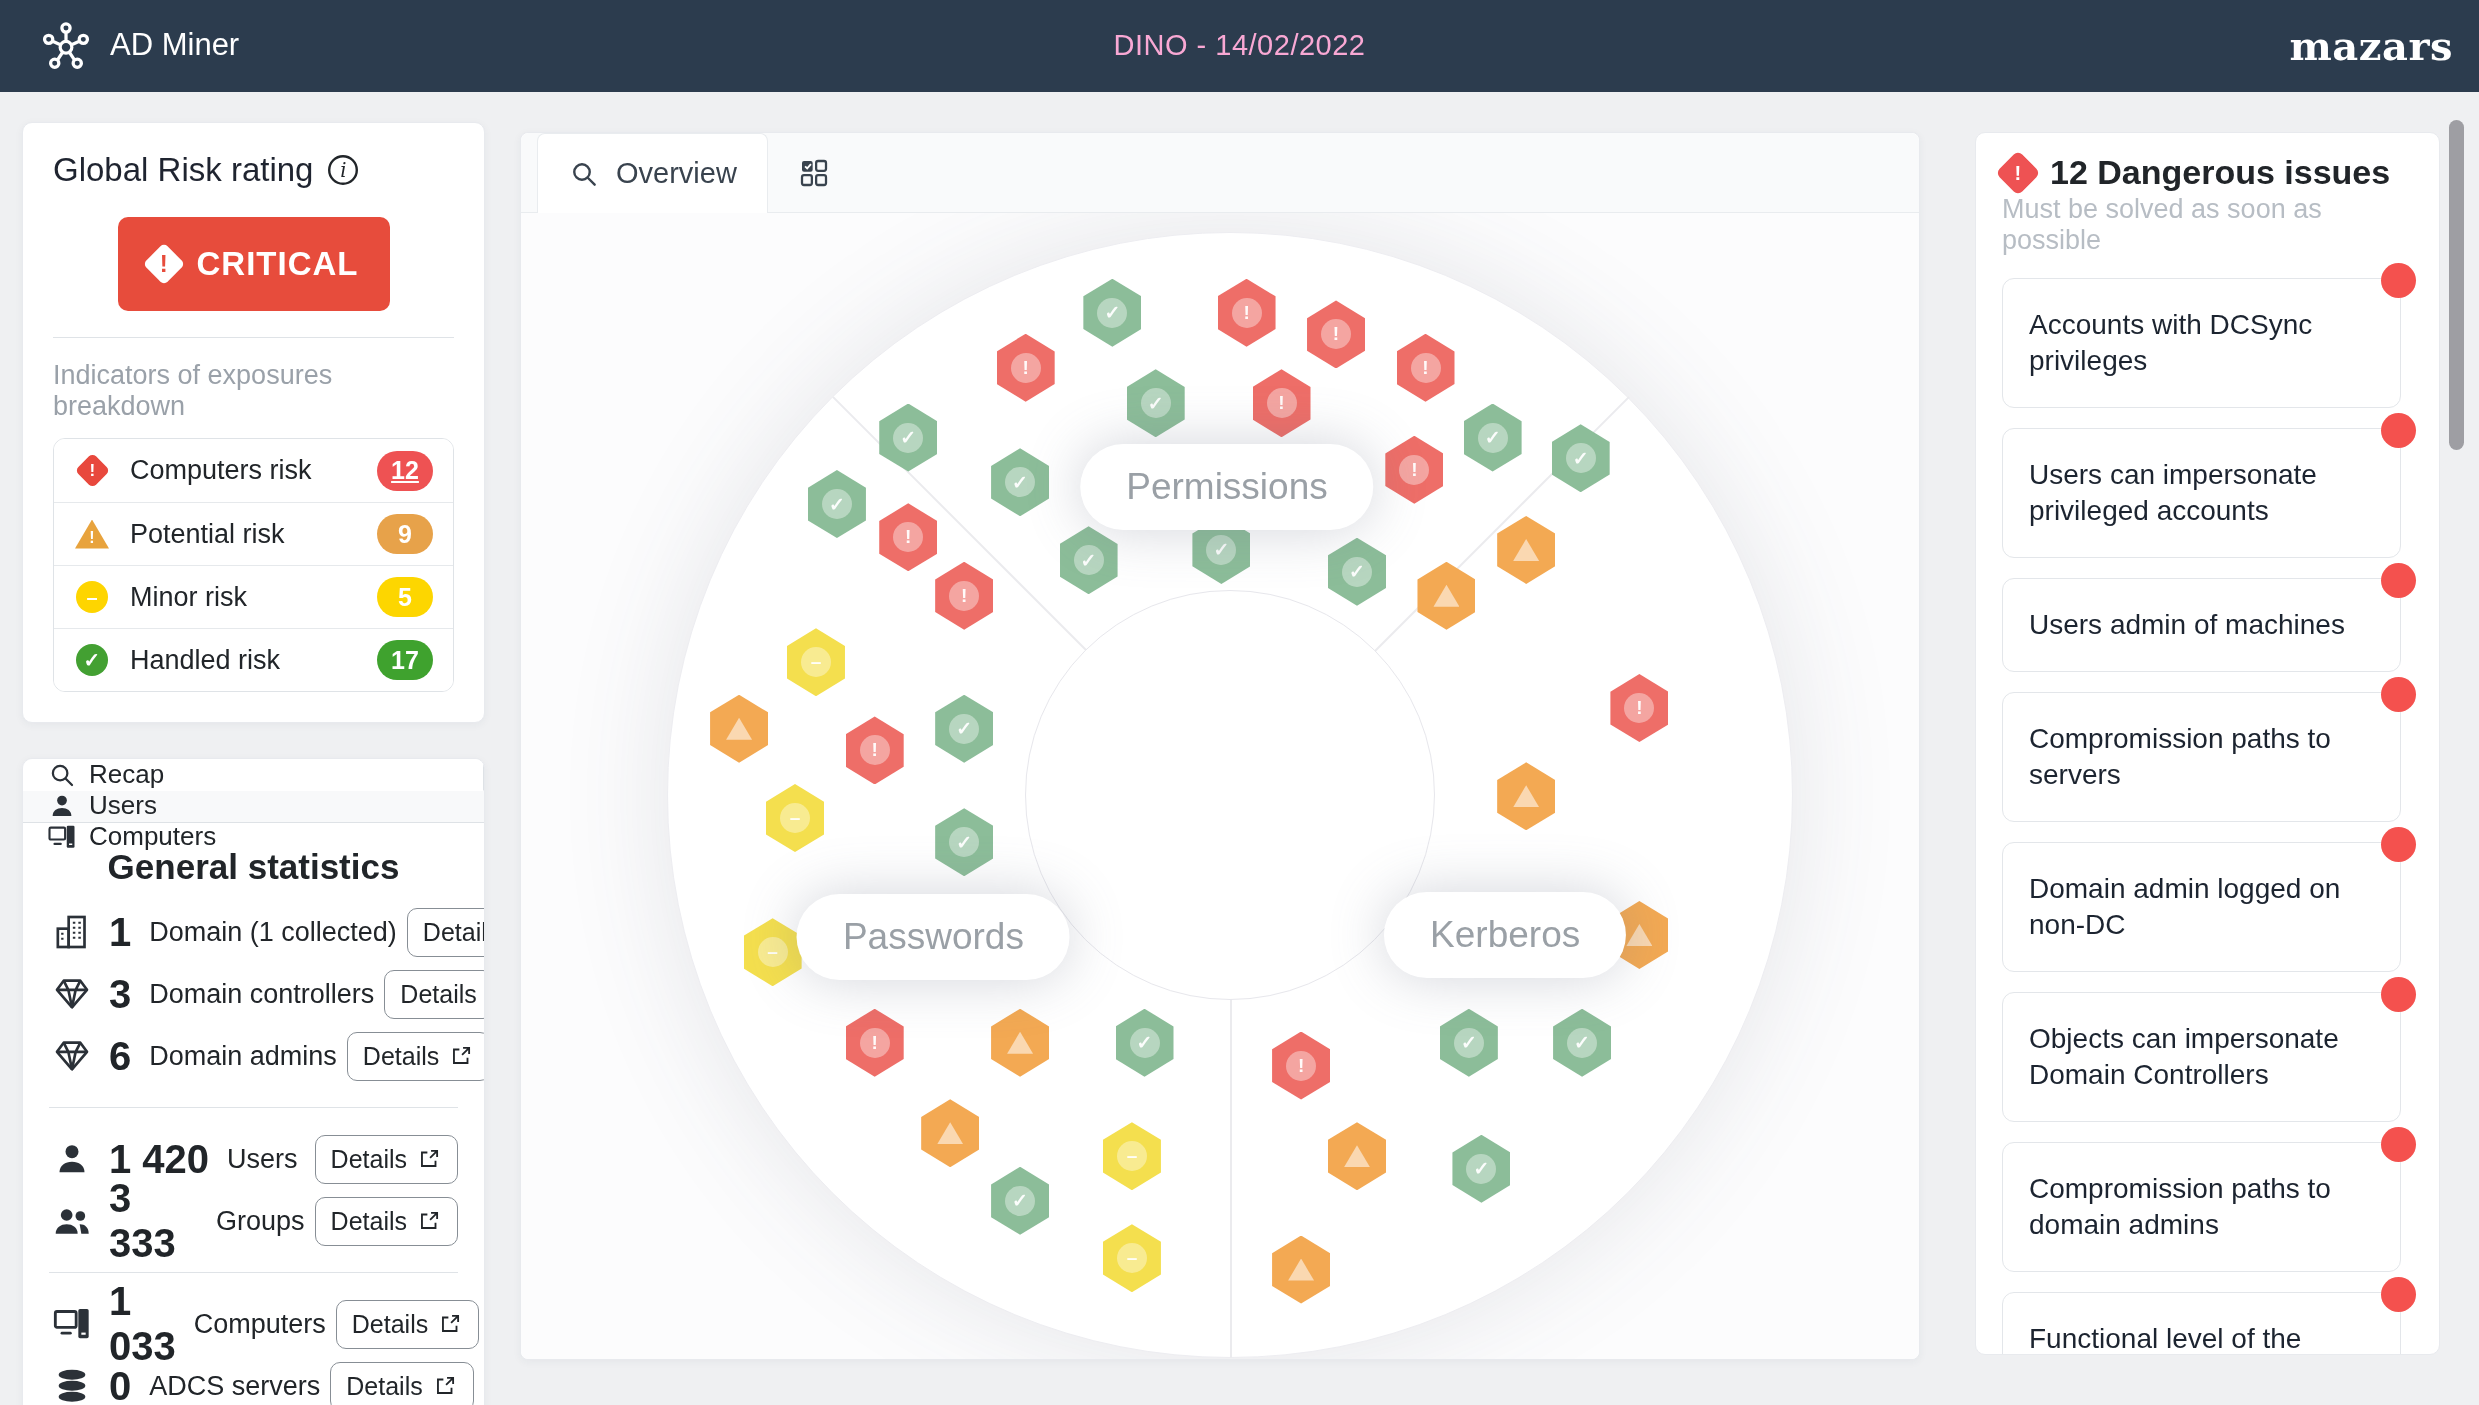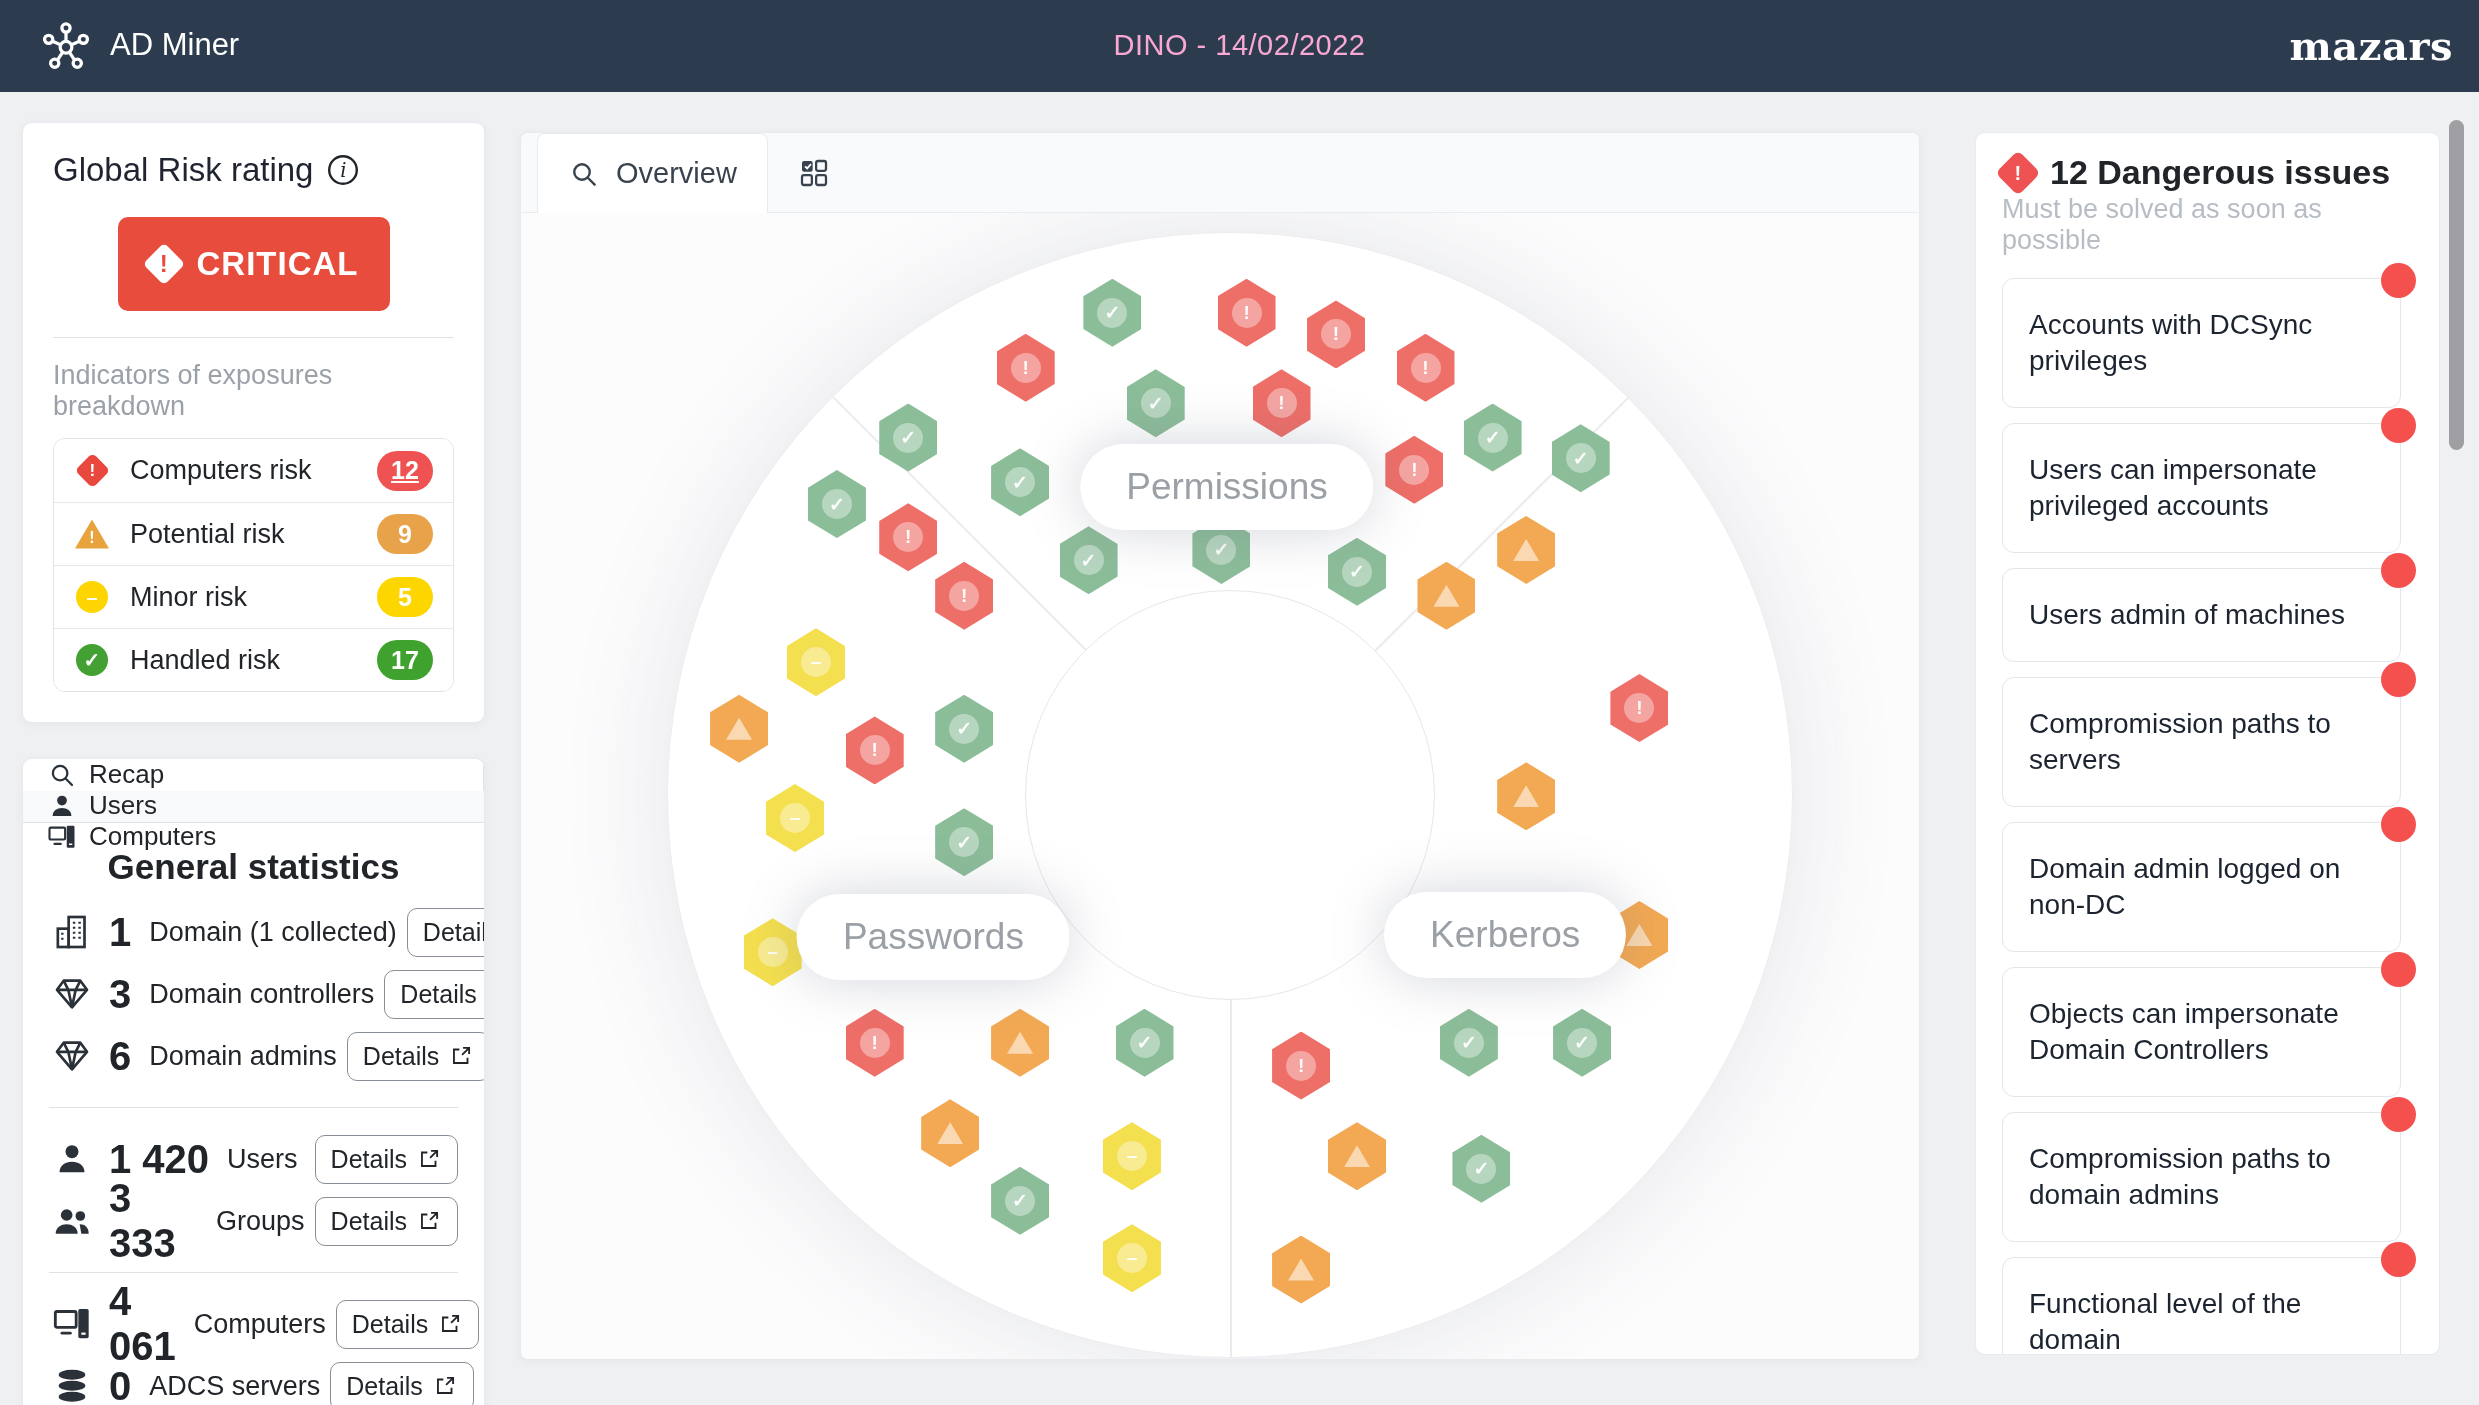--- a/index.html
+++ b/index.html
@@ -101,21 +101,21 @@
 
   
   .issues-panel { position:absolute; left:1975px; top:132px; width:465px; height:1223px;
     background:#fff; border:1px solid #e8eaee; border-radius:10px; padding:20px 38px 0 26px; overflow:hidden; }
   .issues-title { display:flex; align-items:center; gap:16px; font-size:34px; font-weight:600; color:#212529; }
   .issues-warn { width:32px; height:32px; border-radius:6px; transform:rotate(45deg);
     display:flex; align-items:center; justify-content:center; flex:0 0 auto; }
   .issues-warn span { transform:rotate(-45deg); color:#fff; font-weight:bold; font-size:20px; }
   .issues-subtitle { font-size:27px; color:#b7bdc4; margin:2px 0 22px; }
   .issue-card { position:relative; border:1px solid #e3e6ea; border-radius:12px; background:#fff; cursor:pointer;
-    padding:28px 26px; font-size:28px; color:#1c2430; line-height:36px; margin-bottom:15px; }
+    padding:28px 26px; font-size:28px; color:#1c2430; line-height:36px; margin-bottom:15px;margin-top:20px; }
   .issue-dot { position:absolute; top:-16px; right:-16px; width:35px; height:35px; border-radius:50%; }
 
   
   .page-scrollbar { position:absolute; right:14px; top:104px; width:17px; height:1287px; border-radius:9px; }
   .page-scrollbar .thumb { position:absolute; left:1px; top:16px; width:15px; height:330px; background:#9e9ea3; border-radius:8px; cursor:grab; }
 </style>
 </head>
 <body>
 
 <header class="navbar">
@@ -308,21 +308,21 @@
           <hr class="group-divider">
           <div class="stat-row">
             <span class="stat-ic">
               <span class="t-ic" style="width: 40px; height: 40px;"><svg viewBox="0 0 24 24" width="100%" height="100%">
                   <rect x="2" y="4.5" width="12.5" height="9.5" rx="1" fill="none" stroke="currentColor" stroke-width="1.7"></rect>
                   <path d="M6 17.5h5" stroke="currentColor" stroke-width="1.7" stroke-linecap="round"></path>
                   <rect x="15.8" y="3" width="6.2" height="17.5" rx="1" fill="currentColor"></rect>
                   <path d="M17.6 17.8h2.6" stroke="#ffffff" stroke-width="1.3"></path>
                 </svg></span>
             </span>
-            <span class="stat-value">4 061</span>
+            <span class="stat-value">1 033</span>
             <span class="stat-label">Computers</span>
             <button class="details-btn">
               <span>Details</span>
               <span class="t-ic"><svg viewBox="0 0 24 24" width="100%" height="100%" fill="none" stroke="currentColor" stroke-width="1.7">
                   <path d="M10.5 6H5.5v12.5H18V13.5"></path>
                   <path d="M13 11l6.5-6.5M13.9 4.5H19.5v5.6"></path>
                 </svg></span>
             </button>
           </div>
           <div class="stat-row">

